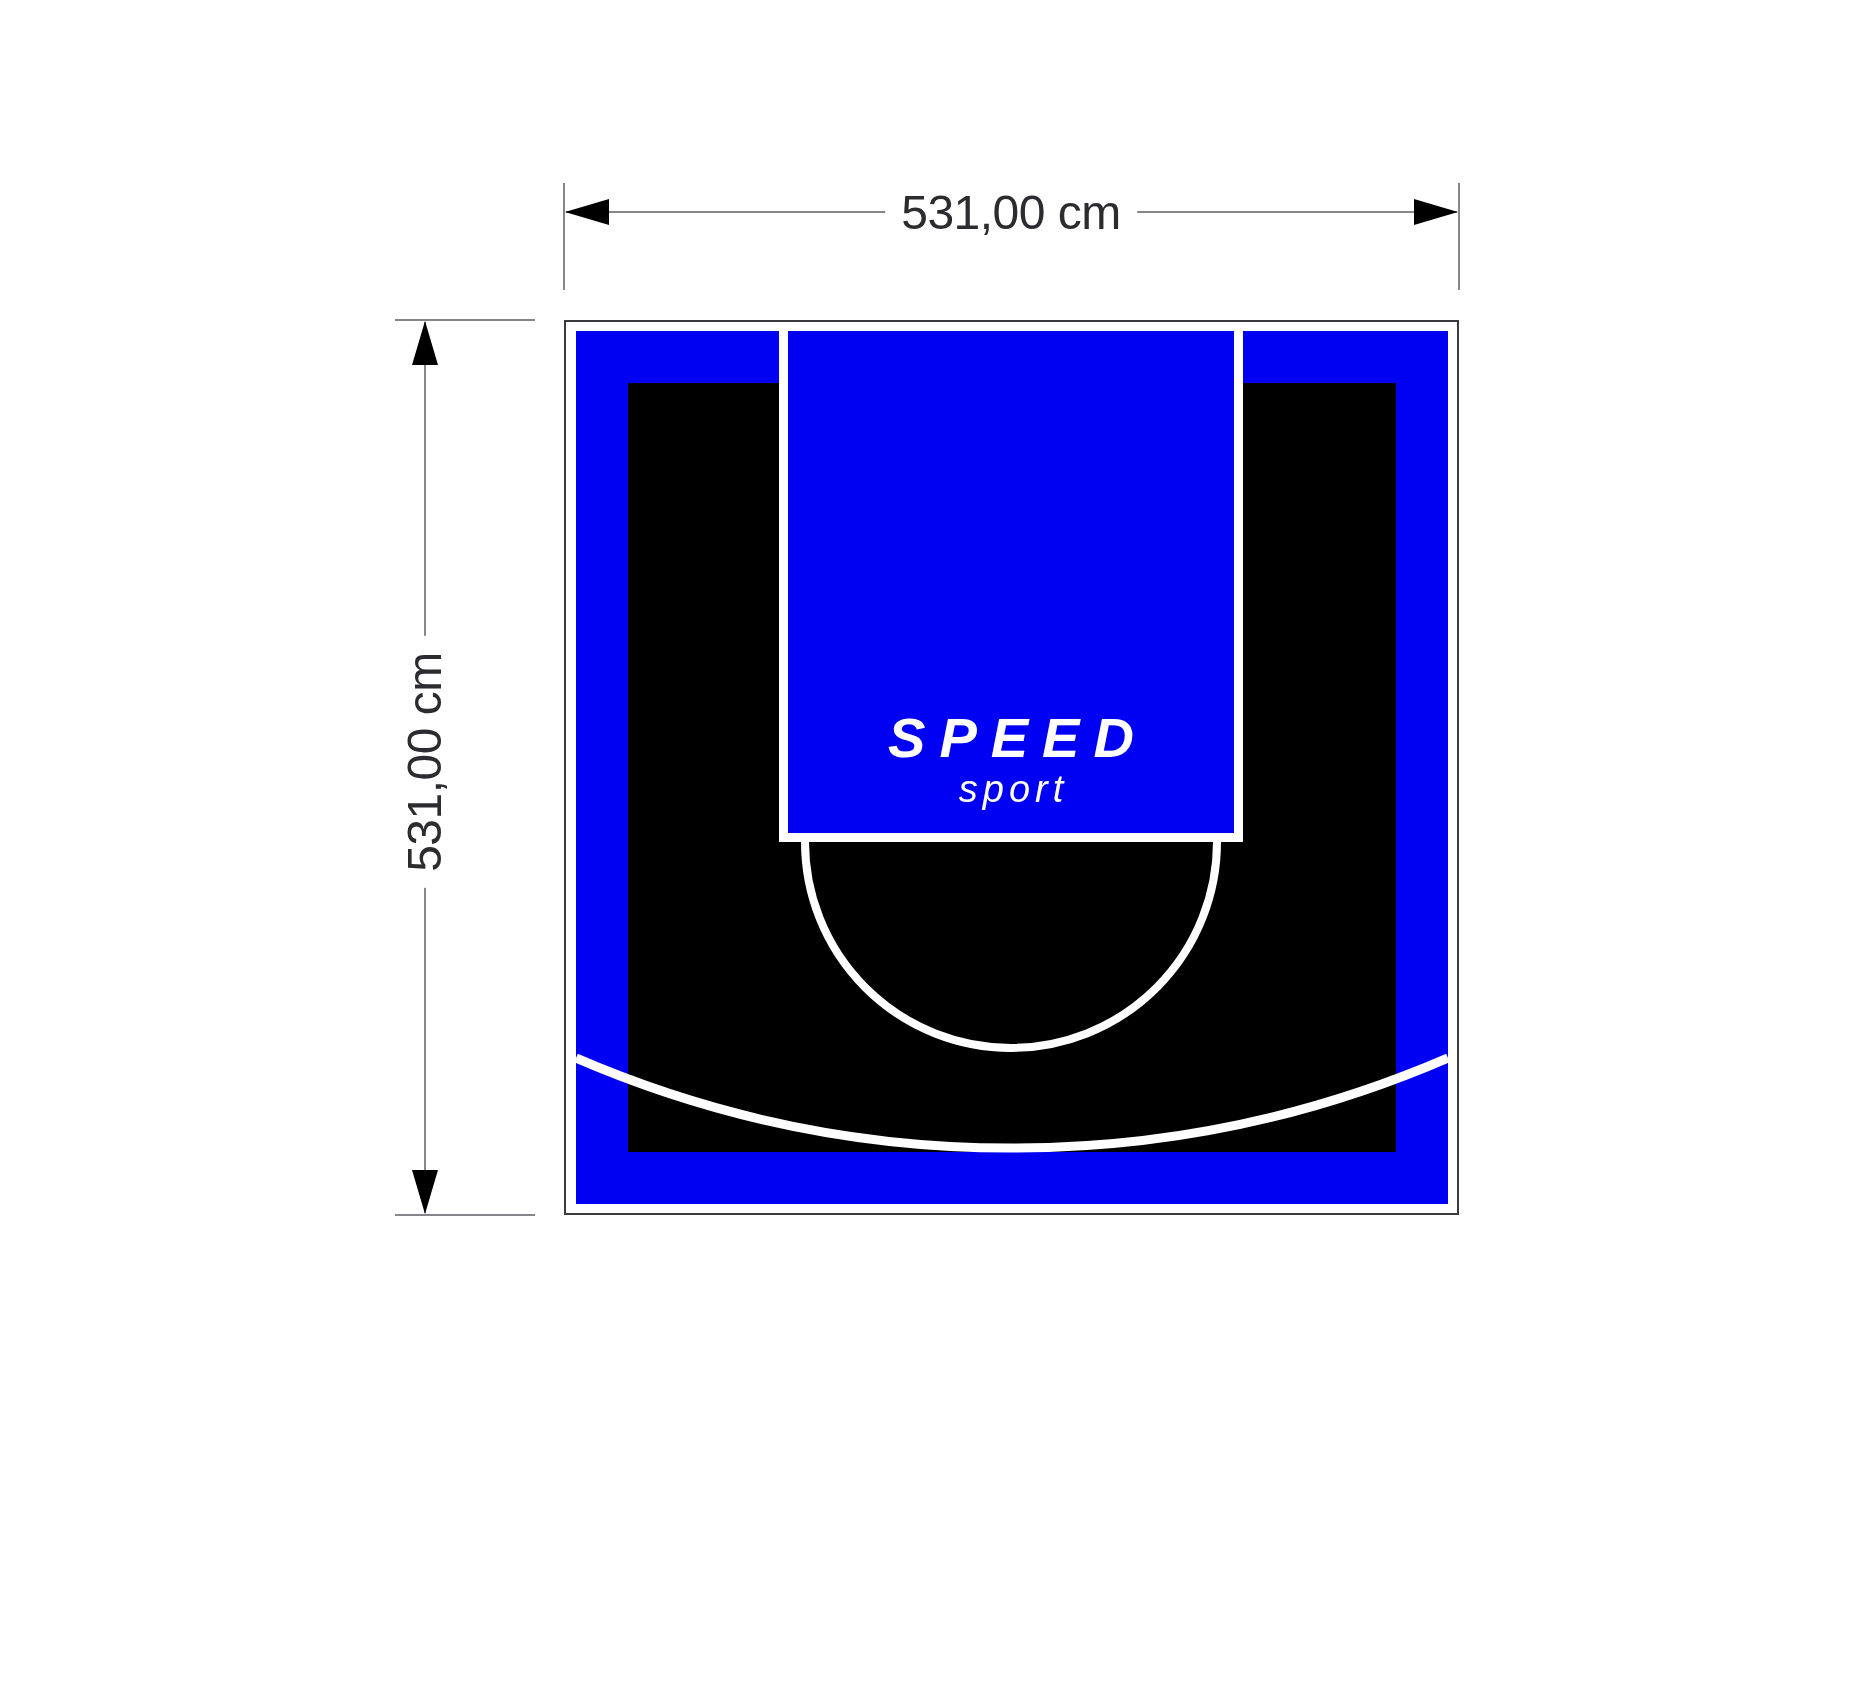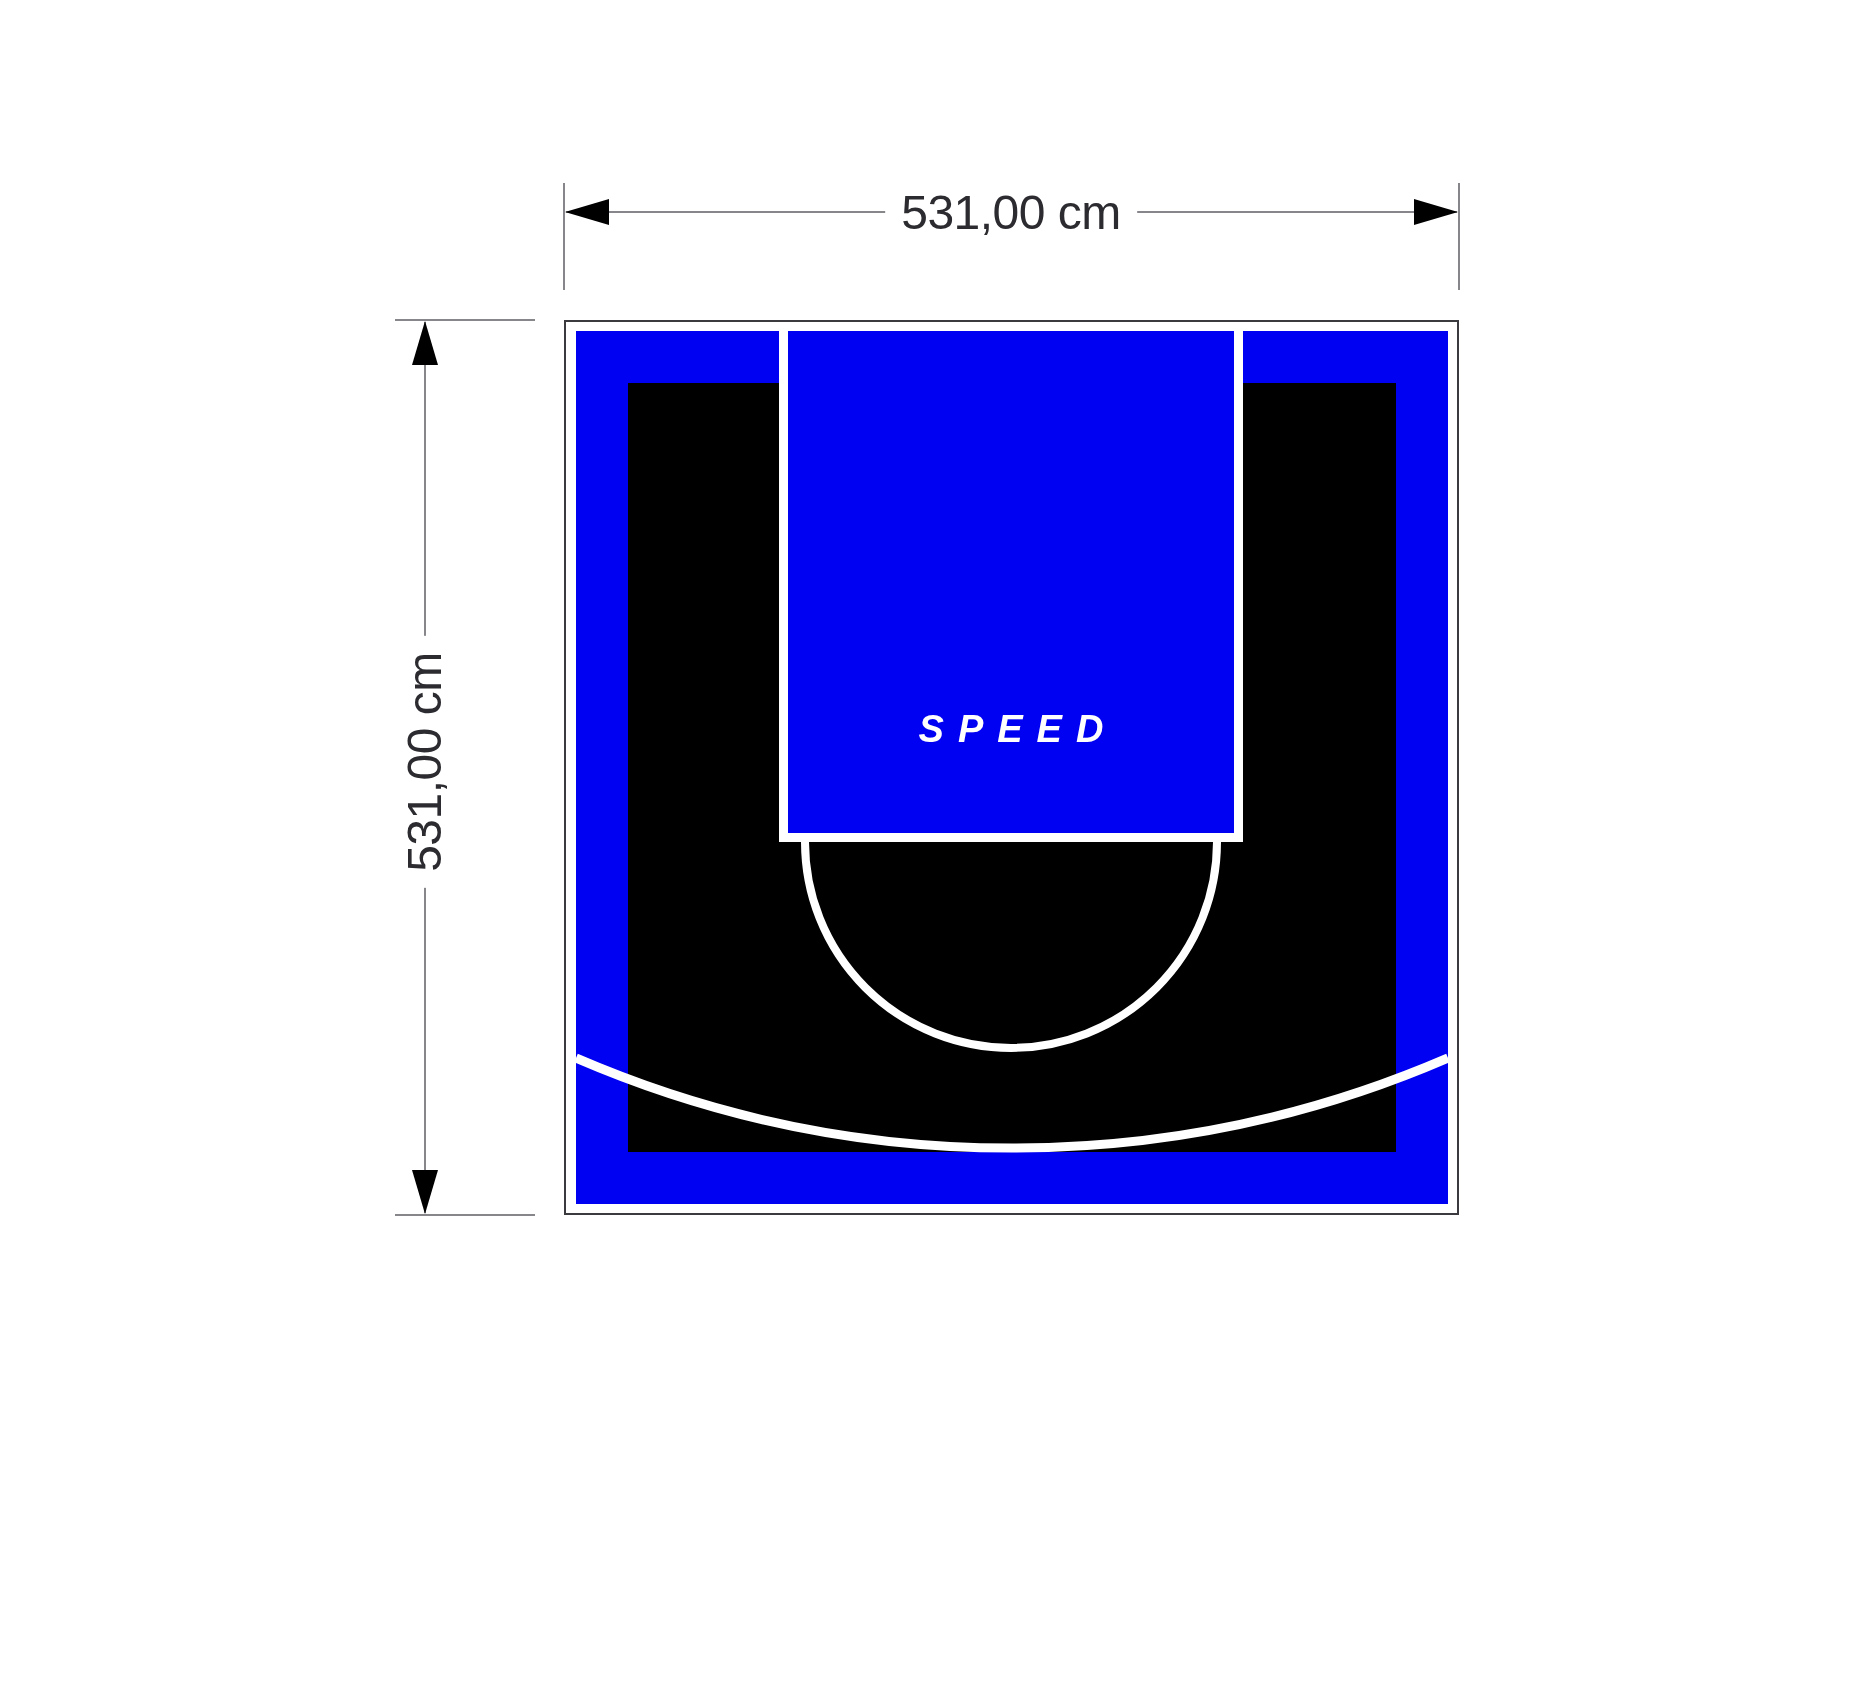--- a/index.html
+++ b/index.html
@@ -23,21 +23,21 @@
   .key-area{position:absolute;left:779px;top:331px;width:464px;height:511px;box-sizing:border-box;
     background:var(--court-blue);
     border-left:9px solid var(--marking-white);
     border-right:9px solid var(--marking-white);
     border-bottom:9px solid var(--marking-white);}
   .court-lines{position:absolute;left:0;top:0;width:1856px;height:1688px;pointer-events:none;}
   .court-lines path{fill:none;stroke:var(--marking-white);}
 
   
   .logo{position:absolute;left:779px;top:710px;width:464px;text-align:center;color:var(--marking-white);}
-  .logo-speed{font-size:38px;font-weight:bold;font-style:italic;letter-spacing:14px;line-height:1;text-indent:14px;}
+  .logo-speed{font-size:56px;font-weight:bold;font-style:italic;letter-spacing:14px;line-height:1;text-indent:14px;}
   .logo-sport{font-size:38px;font-style:italic;letter-spacing:5px;line-height:1;margin-top:4px;text-indent:5px;}
 
   
   .dim-line{position:absolute;background:var(--dimension-line-gray);}
   .dim-label{position:absolute;background:var(--page-background);color:var(--dimension-text-dark);
     font-size:48px;letter-spacing:-0.5px;padding:0 16px;white-space:nowrap;line-height:1.2;}
   .dim-label.top{left:1011px;top:213px;transform:translate(-50%,-50%);}
   .dim-label.left{left:425px;top:762px;transform:translate(-50%,-50%) rotate(-90deg);}
   .arrow{position:absolute;width:0;height:0;}
   .arrow.left{left:565px;top:199px;border-top:13px solid transparent;border-bottom:13px solid transparent;
@@ -71,18 +71,19 @@
   <div class="play-area"></div>
   <div class="key-area"></div>
 
   <svg class="court-lines" viewBox="0 0 1856 1688" xmlns="http://www.w3.org/2000/svg">
     <path d="M 805 842 A 206 206 0 0 0 1217 842" stroke-width="8"></path>
     <path d="M 576 1058 A 1100 1100 0 0 0 1448 1058" stroke-width="9"></path>
   </svg>
 
   <div class="logo">
     <div class="logo-speed">SPEED</div>
+    <div class="logo-sport">sport</div>
   </div>
 
   <div class="dim-label top">531,00 cm</div>
   <div class="dim-label left">531,00 cm</div>
 
 </div>
 
 </body></html>

